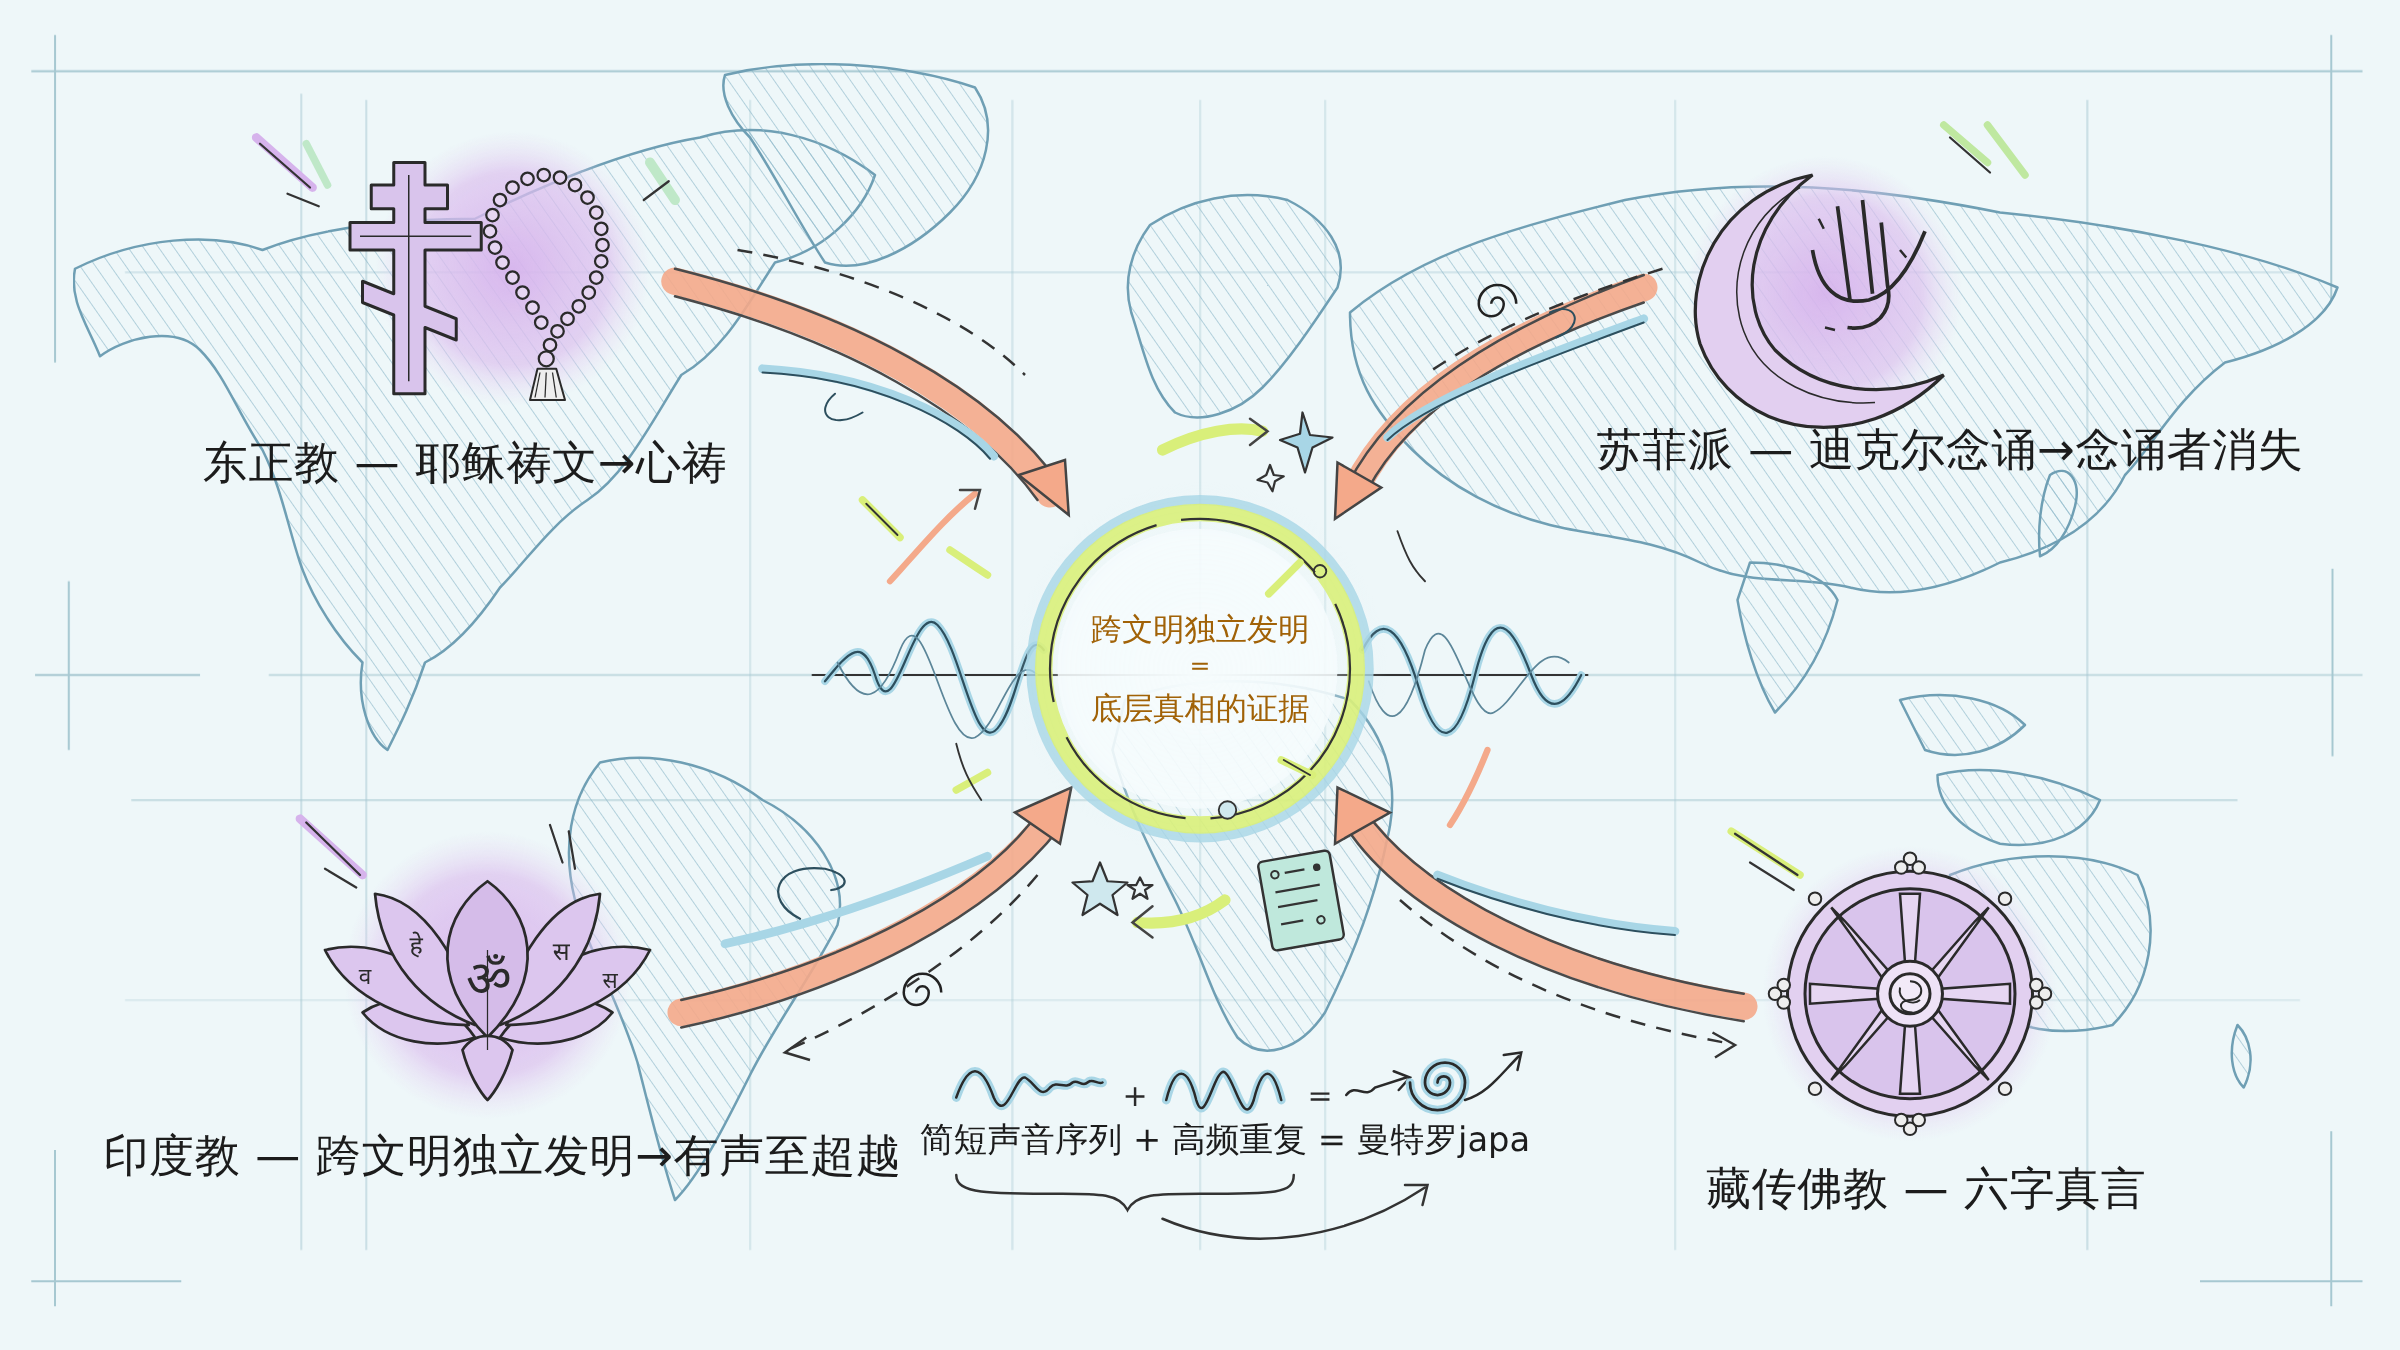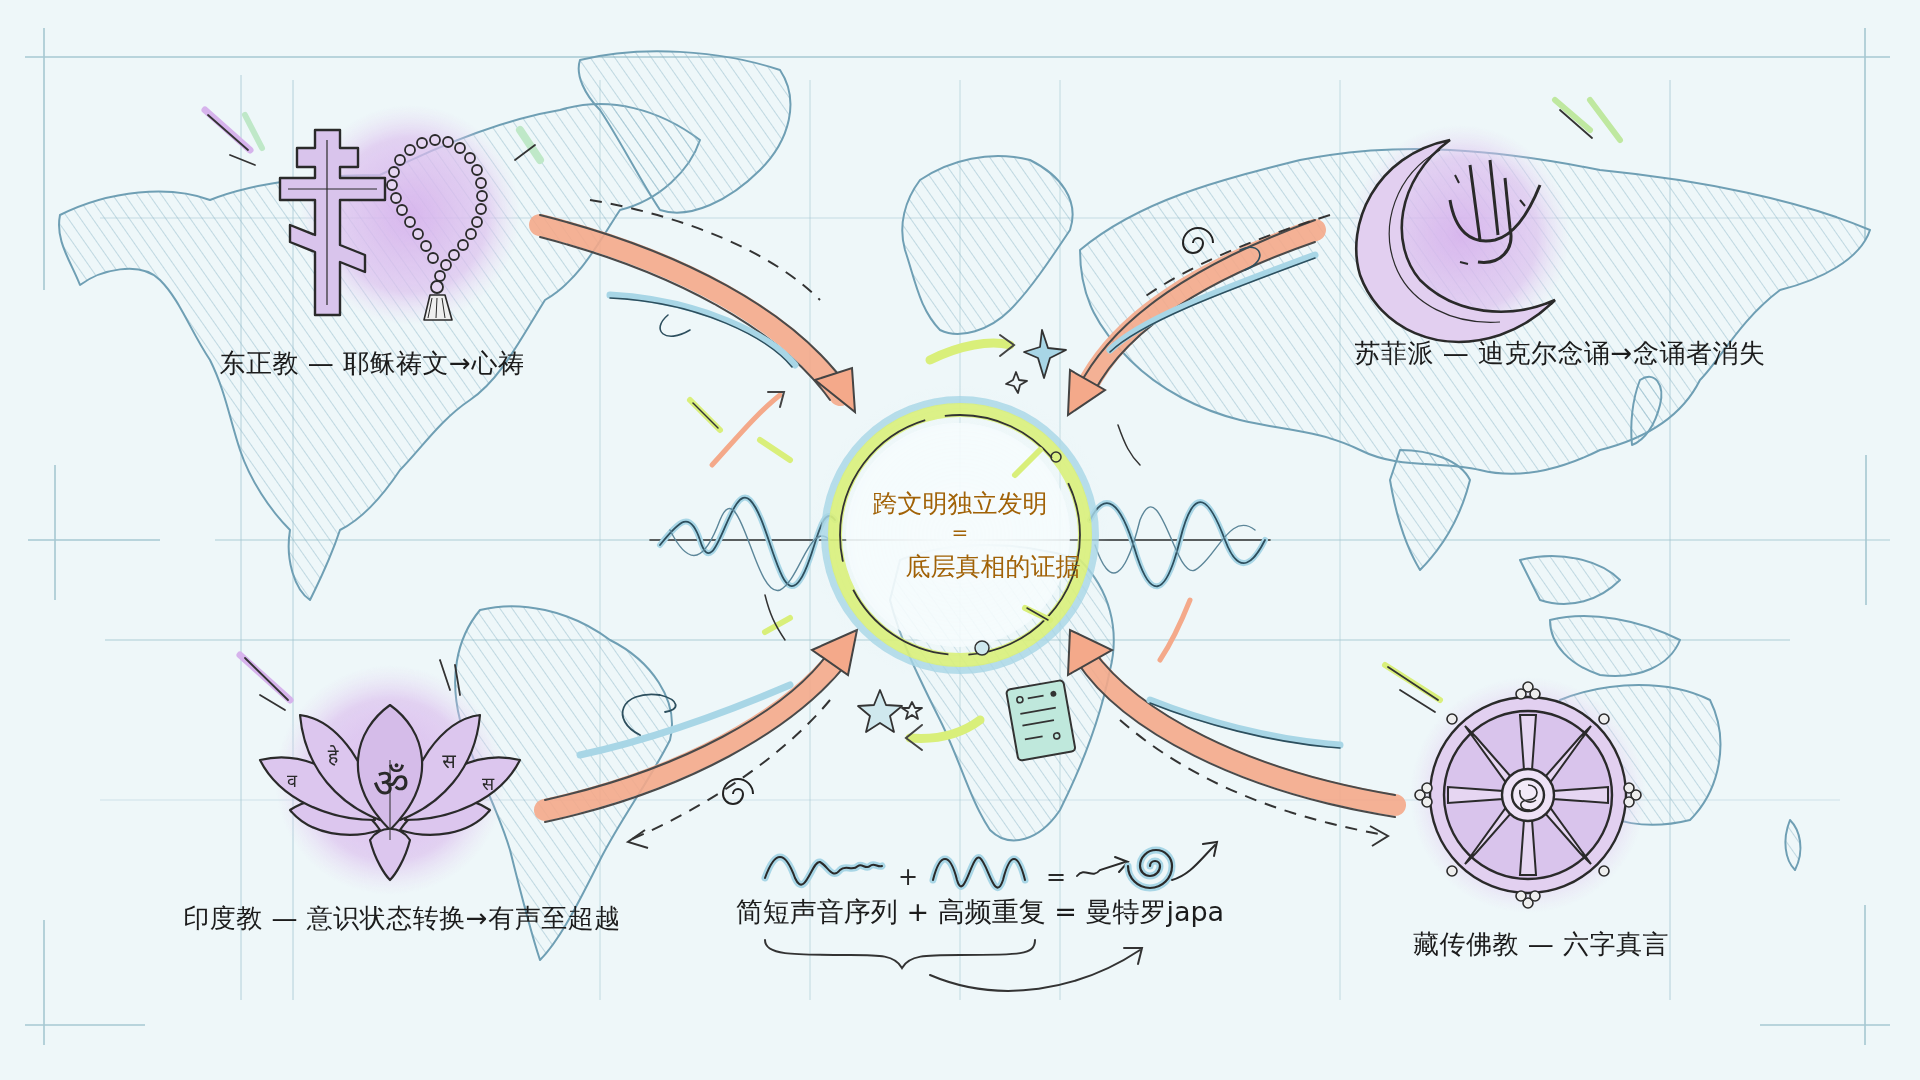--- a/index.html
+++ b/index.html
@@ -4,21 +4,21 @@
 <style>
   html, body { margin:0; padding:0; }
   body {
     width:1920px; height:1080px; overflow:hidden;
     background:#eef7f9;
     font-family:"DejaVu Sans", "Liberation Sans", sans-serif;
     position:relative;
   }
   #canvas { position:absolute; left:0; top:0; width:1920px; height:1080px; }
   .label {
-    position:absolute; color:#1c1c1c; font-size:26px; white-space:nowrap;
+    position:absolute; color:#1c1c1c; font-size:36px; white-space:nowrap;
     transform:translateX(-50%); letter-spacing:0.5px;
   }
   .center-text {
     position:absolute; left:960px; transform:translateX(-50%);
     color:#a16207; font-size:25px; white-space:nowrap; text-align:center;
   }
   .formula {
     position:absolute; left:980px; top:894px; transform:translateX(-50%);
     font-size:27px; color:#1c1c1c; white-space:nowrap;
   }
@@ -349,20 +349,20 @@
     <path d="M1124,948 L1142,948 L1138,964" stroke="#333" stroke-width="2"></path>
   </g>
   <g font-family="DejaVu Sans, sans-serif" font-size="24" fill="#2a2a2a">
     <text x="898" y="885">+</text>
     <text x="1046" y="885">=</text>
   </g>
 </svg>
 
 <div class="label" style="left:372px; top:346px;">东正教 — 耶稣祷文→心祷</div>
 <div class="label" style="left:1560px; top:336px;">苏菲派 — 迪克尔念诵→念诵者消失</div>
-<div class="label" style="left:402px; top:901px;">印度教 — 意识状态转换→有声至超越</div>
+<div class="label" style="left:402px; top:901px;">印度教 — 跨文明独立发明→有声至超越</div>
 <div class="label" style="left:1541px; top:927px;">藏传佛教 — 六字真言</div>
 
 <div class="center-text" style="top:487px;">跨文明独立发明</div>
 <div class="center-text" style="top:520px; font-size:20px;">=</div>
-<div class="center-text" style="top:550px;margin-left:33px;">底层真相的证据</div>
+<div class="center-text" style="top:550px;">底层真相的证据</div>
 
 <div class="formula">简短声音序列 + 高频重复 = 曼特罗japa</div>
 
 </body></html>

